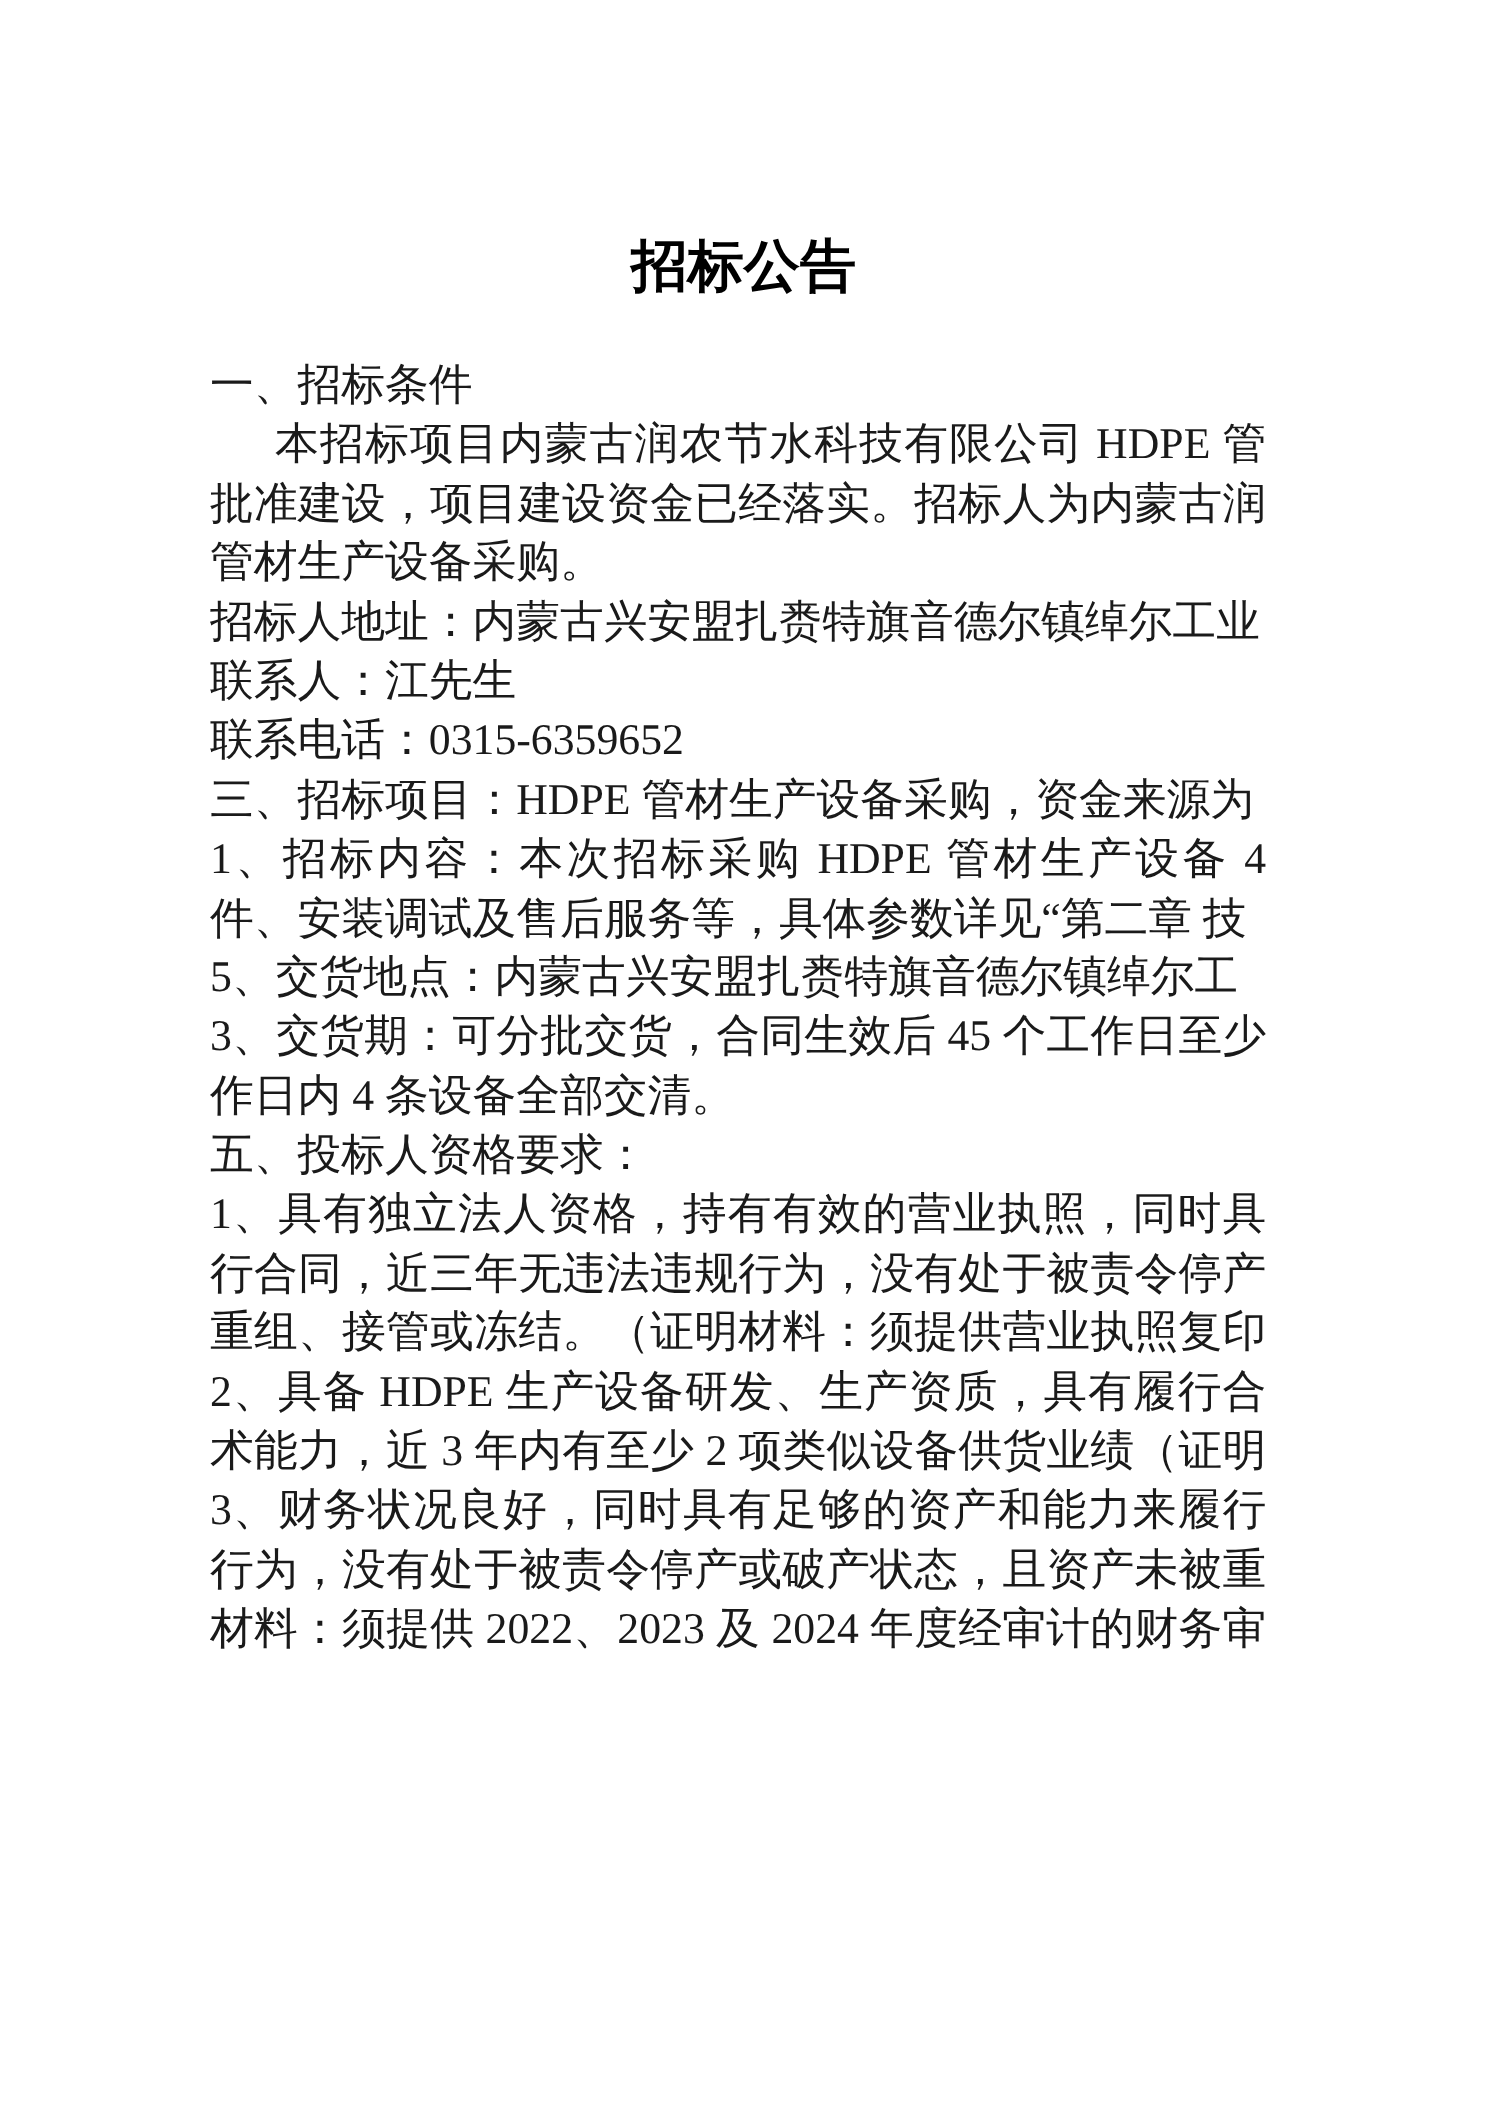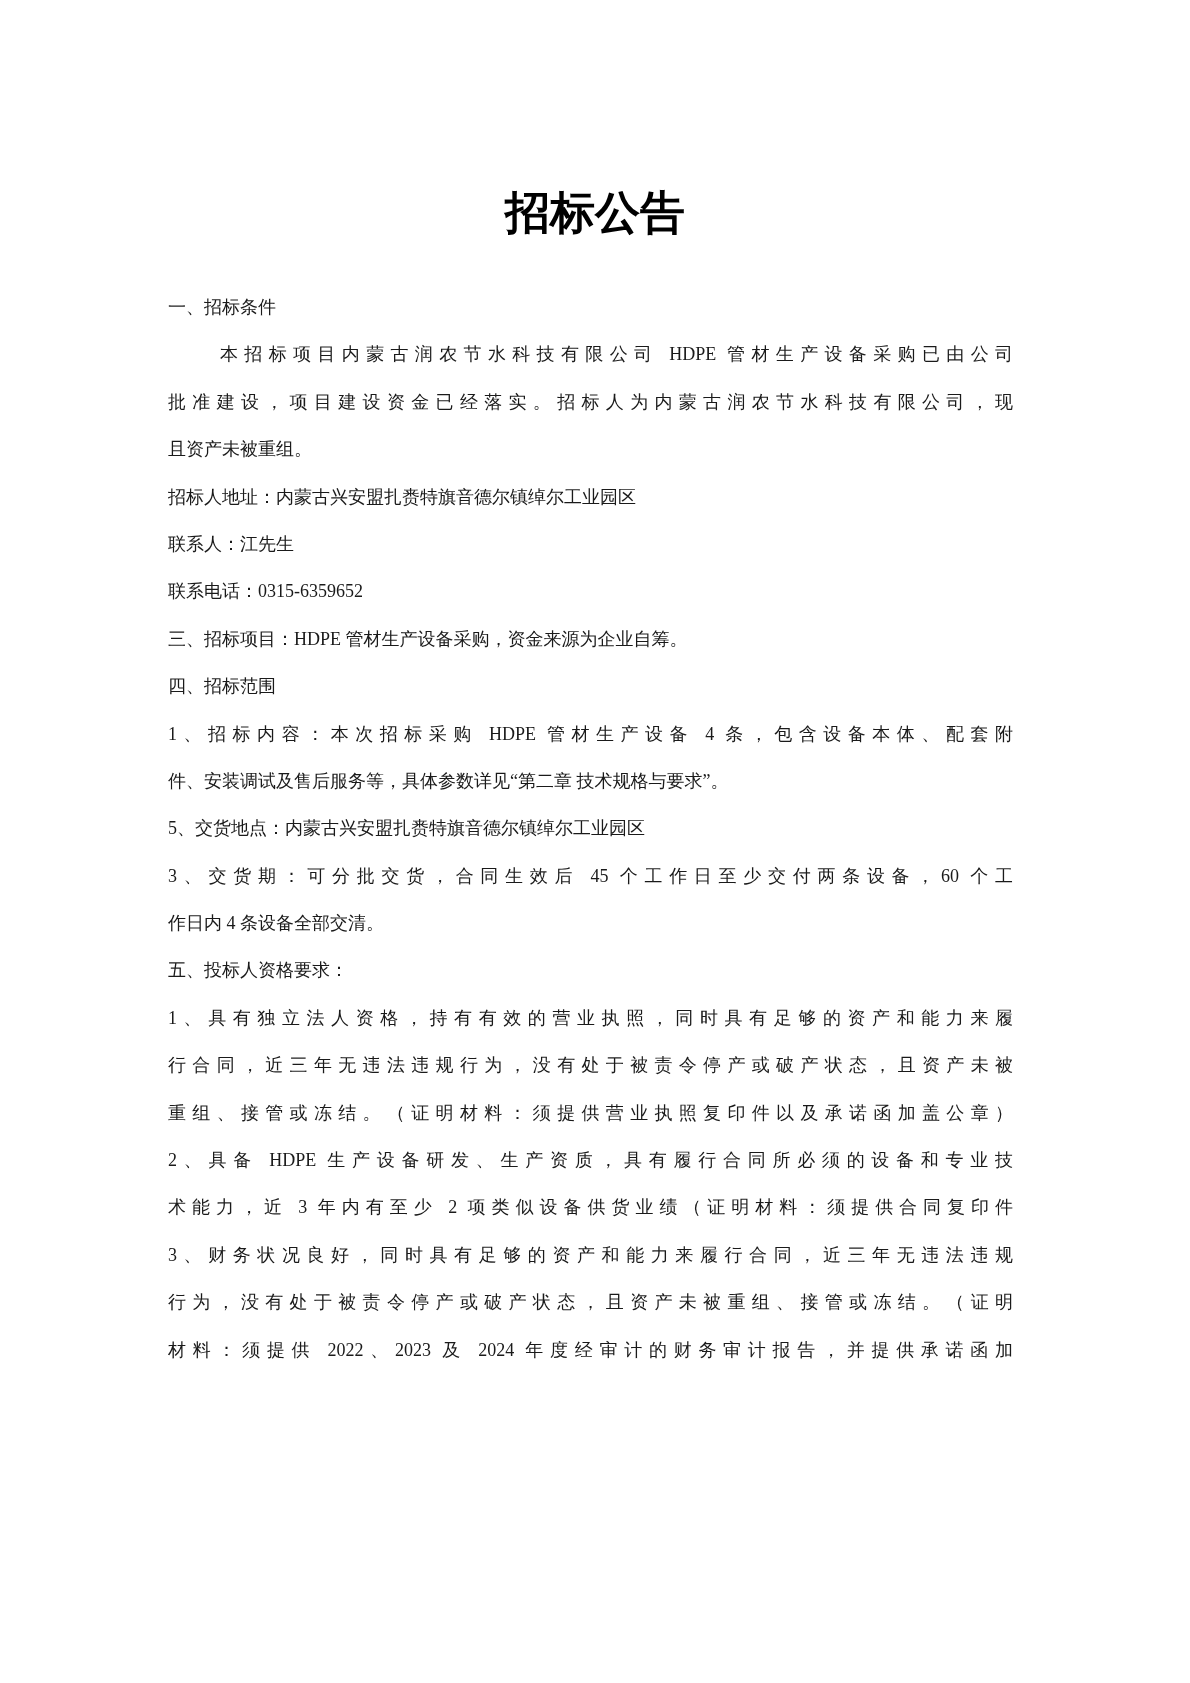--- a/index.html
+++ b/index.html
@@ -30,21 +30,21 @@
   }
   .doc-body {
     position: absolute;
     left: 168px;
     top: 284px;
     width: 845px;
   }
   .line {
     height: 47.4px;
     line-height: 47.4px;
-    font-size: 18px;
+    font-size: 35px;
     overflow: hidden;
     white-space: normal;
     text-align: left;
   }
   .fill {
     text-align: justify;
     text-align-last: justify;
     -moz-text-align-last: justify;
     text-justify: inter-character;
   }
@@ -56,26 +56,25 @@
 <body>
 
 <div class="page">
 
   <h1 class="doc-title">招标公告</h1>
 
   <div class="doc-body">
     <div class="line">一、招标条件</div>
     <div class="line fill indent">本招标项目内蒙古润农节水科技有限公司 HDPE 管材生产设备采购已由公司</div>
     <div class="line fill">批准建设，项目建设资金已经落实。招标人为内蒙古润农节水科技有限公司，现</div>
-    <div class="line">且资产未被重组。</div>
+    <div class="line">管材生产设备采购。</div>
     <div class="line">招标人地址：内蒙古兴安盟扎赉特旗音德尔镇绰尔工业园区</div>
     <div class="line">联系人：江先生</div>
     <div class="line">联系电话：0315-6359652</div>
     <div class="line">三、招标项目：HDPE 管材生产设备采购，资金来源为企业自筹。</div>
-    <div class="line">四、招标范围</div>
     <div class="line fill">1、招标内容：本次招标采购 HDPE 管材生产设备 4 条，包含设备本体、配套附</div>
     <div class="line">件、安装调试及售后服务等，具体参数详见“第二章 技术规格与要求”。</div>
     <div class="line">5、交货地点：内蒙古兴安盟扎赉特旗音德尔镇绰尔工业园区</div>
     <div class="line fill">3、交货期：可分批交货，合同生效后 45 个工作日至少交付两条设备，60 个工</div>
     <div class="line">作日内 4 条设备全部交清。</div>
     <div class="line">五、投标人资格要求：</div>
     <div class="line fill">1、具有独立法人资格，持有有效的营业执照，同时具有足够的资产和能力来履</div>
     <div class="line fill">行合同，近三年无违法违规行为，没有处于被责令停产或破产状态，且资产未被</div>
     <div class="line fill">重组、接管或冻结。（证明材料：须提供营业执照复印件以及承诺函加盖公章）</div>
     <div class="line fill">2、具备 HDPE 生产设备研发、生产资质，具有履行合同所必须的设备和专业技</div>

